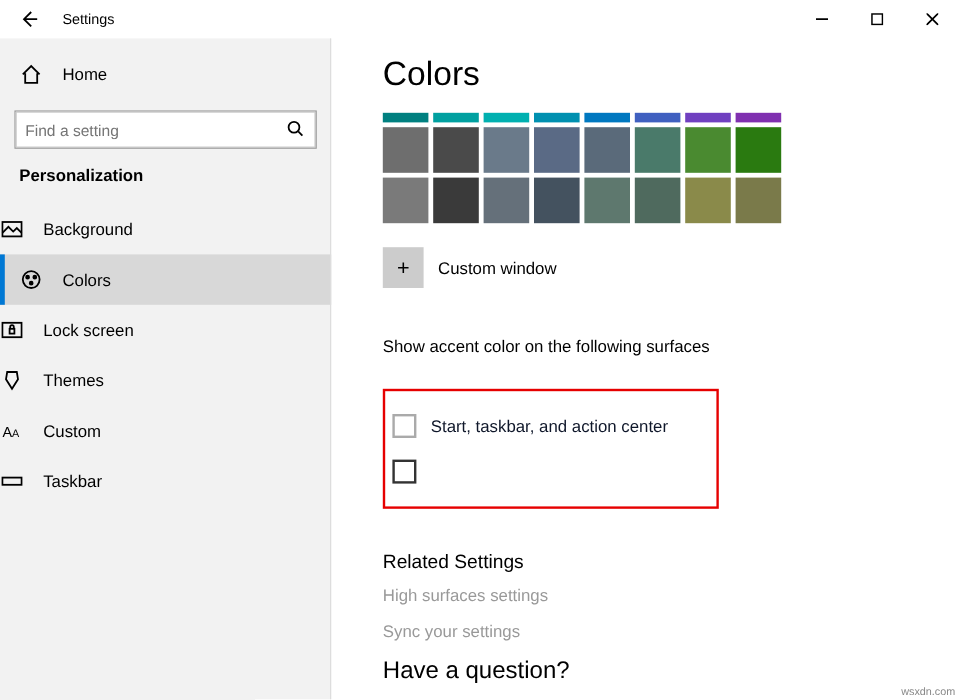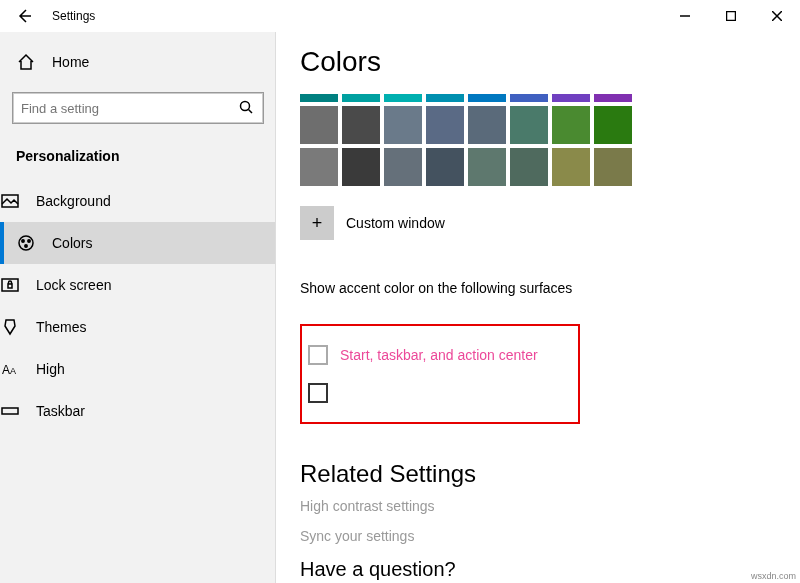--- a/index.html
+++ b/index.html
@@ -2,27 +2,27 @@
 <html><head>
   <meta charset="utf-8">
   <style>
     * { margin: 0; padding: 0; box-sizing: border-box; font-family: "Segoe UI", sans-serif; }
     body { width: 800px; height: 583px; overflow: hidden; background: #fff; position: relative; }
     .titlebar { height: 32px; display: flex; align-items: center; padding: 0 0 0 8px; }
     .back-btn { width: 32px; height: 32px; display: flex; align-items: center; justify-content: center; cursor: pointer; }
     .title { font-size: 12px; margin-left: 12px; color: #000; }
     .win-controls { margin-left: auto; display: flex; }
     .win-btn { width: 46px; height: 32px; display: flex; align-items: center; justify-content: center; cursor: pointer; font-size: 10px; }
-    .container { display: flex; height: calc(100% - 32px); }
+    .container { display: flex; height: calc(100% - 32px); gap: 19px; }
     .sidebar { width: 276px; background: #f2f2f2; height: 100%; padding-top: 10px; position: relative; }
     .sidebar::after { content: ""; position: absolute; right: 0; top: 0; bottom: 0; width: 1px; background: #ddd; }
     .home-row { display: flex; align-items: center; height: 40px; padding-left: 16px; cursor: pointer; }
     .home-row .icon { width: 20px; height: 20px; display: flex; align-items: center; justify-content: center; margin-right: 16px; }
     .home-label { font-size: 14px; }
-    .search-box { margin: 10px 12px 18px 12px; height: 32px; border: 1px solid #999; background: #fff; display: flex; align-items: center; padding: 0 8px; box-shadow: inset 0 0 0 1px #ccc; }
+    .search-box { margin: 10px 12px 8px 12px; height: 32px; border: 1px solid #999; background: #fff; display: flex; align-items: center; padding: 0 8px; box-shadow: inset 0 0 0 1px #ccc; }
     .search-box input { flex: 1; border: none; outline: none; font-size: 13px; background: transparent; }
     .search-box .search-icon { width: 16px; height: 16px; }
     .category { font-size: 14px; font-weight: 600; padding: 6px 0 16px 16px; }
     .nav-item { display: flex; align-items: center; height: 42px; cursor: pointer; }
     .nav-item.active { background: #d8d8d8; border-left: 4px solid #0078d4; padding-left: 12px; }
     .nav-item .icon { width: 20px; height: 20px; display: flex; align-items: center; justify-content: center; margin-right: 16px; }
     .nav-label { font-size: 14px; }
     .content { flex: 1; padding: 14px 0 0 24px; overflow-y: auto; }
     .page-title { font-size: 28px; font-weight: 300; margin-bottom: 16px; }
     .color-grid { display: flex; gap: 4px; margin-bottom: 4px; }
@@ -30,22 +30,22 @@
     .top-row .color-swatch { height: 8px !important; }
     .custom-row { display: flex; align-items: center; margin-top: 20px; margin-bottom: 40px; }
     .custom-btn { width: 34px; height: 34px; background: #ccc; display: flex; align-items: center; justify-content: center; cursor: pointer; margin-right: 12px; font-size: 18px; color: #000; }
     .custom-label { font-size: 14px; }
     .section-label { font-size: 14px; margin-bottom: 28px; }
     .highlight-box { border: 2px solid #e60000; padding: 10px 40px 10px 6px; display: inline-block; margin-bottom: 36px; }
     .checkbox-row { display: flex; align-items: center; height: 38px; }
     .checkbox { width: 20px; height: 20px; border: 2px solid #333; margin-right: 12px; cursor: pointer; }
     .checkbox.disabled { border-color: #aaa; }
     .check-label { font-size: 14px; }
-    .check-label.disabled { color: #ec4899; }
-    .related-title { font-size: 24px; font-weight: 400; margin-bottom: 10px; }
+    .check-label.disabled { color: #0f172a; }
+    .related-title { font-size: 16px; font-weight: 400; margin-bottom: 10px; }
     .related-link { font-size: 14px; color: #999; margin-bottom: 14px; cursor: pointer; }
     .question-title { font-size: 20px; font-weight: 400; }
     .watermark { position: absolute; bottom: 2px; right: 4px; font-size: 9px; color: #888; }
     svg { stroke: currentColor; fill: none; stroke-width: 1.5; }
   </style>
 </head>
 <body>
 
 <div class="titlebar">
   <div class="back-btn">
@@ -130,21 +130,21 @@
         </span>
       <span class="nav-label">Themes</span>
     </div>
     <div class="nav-item">
       <span class="icon">
           <svg width="18" height="18" viewBox="0 0 18 18" stroke-width="1">
             <text x="1" y="14" font-size="12" fill="currentColor" stroke="none">A</text>
             <text x="9" y="14" font-size="9" fill="currentColor" stroke="none">A</text>
           </svg>
         </span>
-      <span class="nav-label">High</span>
+      <span class="nav-label">Custom</span>
     </div>
     <div class="nav-item">
       <span class="icon">
           <svg width="18" height="18" viewBox="0 0 18 18">
             <rect x="1" y="6" width="16" height="6"></rect>
           </svg>
         </span>
       <span class="nav-label">Taskbar</span>
     </div>
   </div>
@@ -196,20 +196,20 @@
       <div class="checkbox-row">
         <div class="checkbox disabled"></div>
         <span class="check-label disabled">Start, taskbar, and action center</span>
       </div>
       <div class="checkbox-row">
         <div class="checkbox"></div>
       </div>
     </div>
 
     <div class="related-title">Related Settings</div>
-    <div class="related-link">High contrast settings</div>
+    <div class="related-link">High surfaces settings</div>
     <div class="related-link">Sync your settings</div>
 
     <div class="question-title">Have a question?</div>
   </div>
 </div>
 
 <div class="watermark">wsxdn.com</div>
 
 </body></html>

